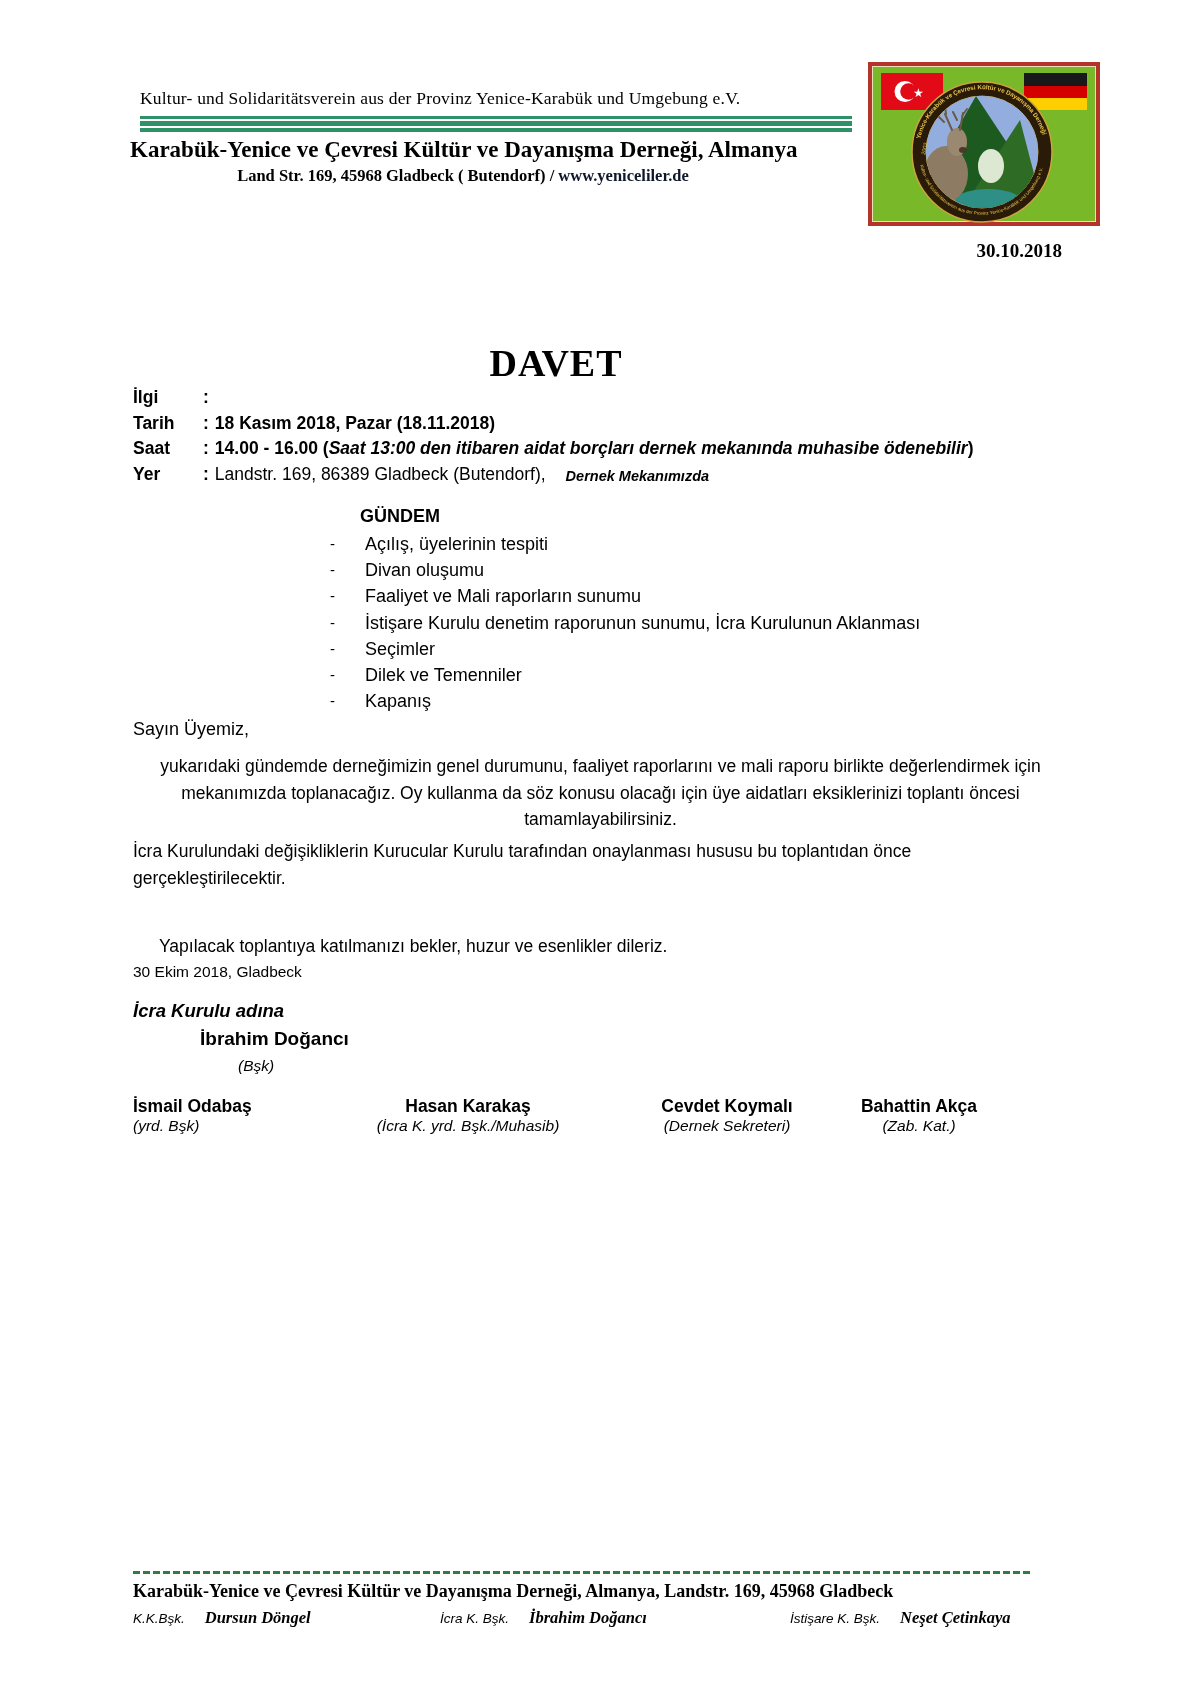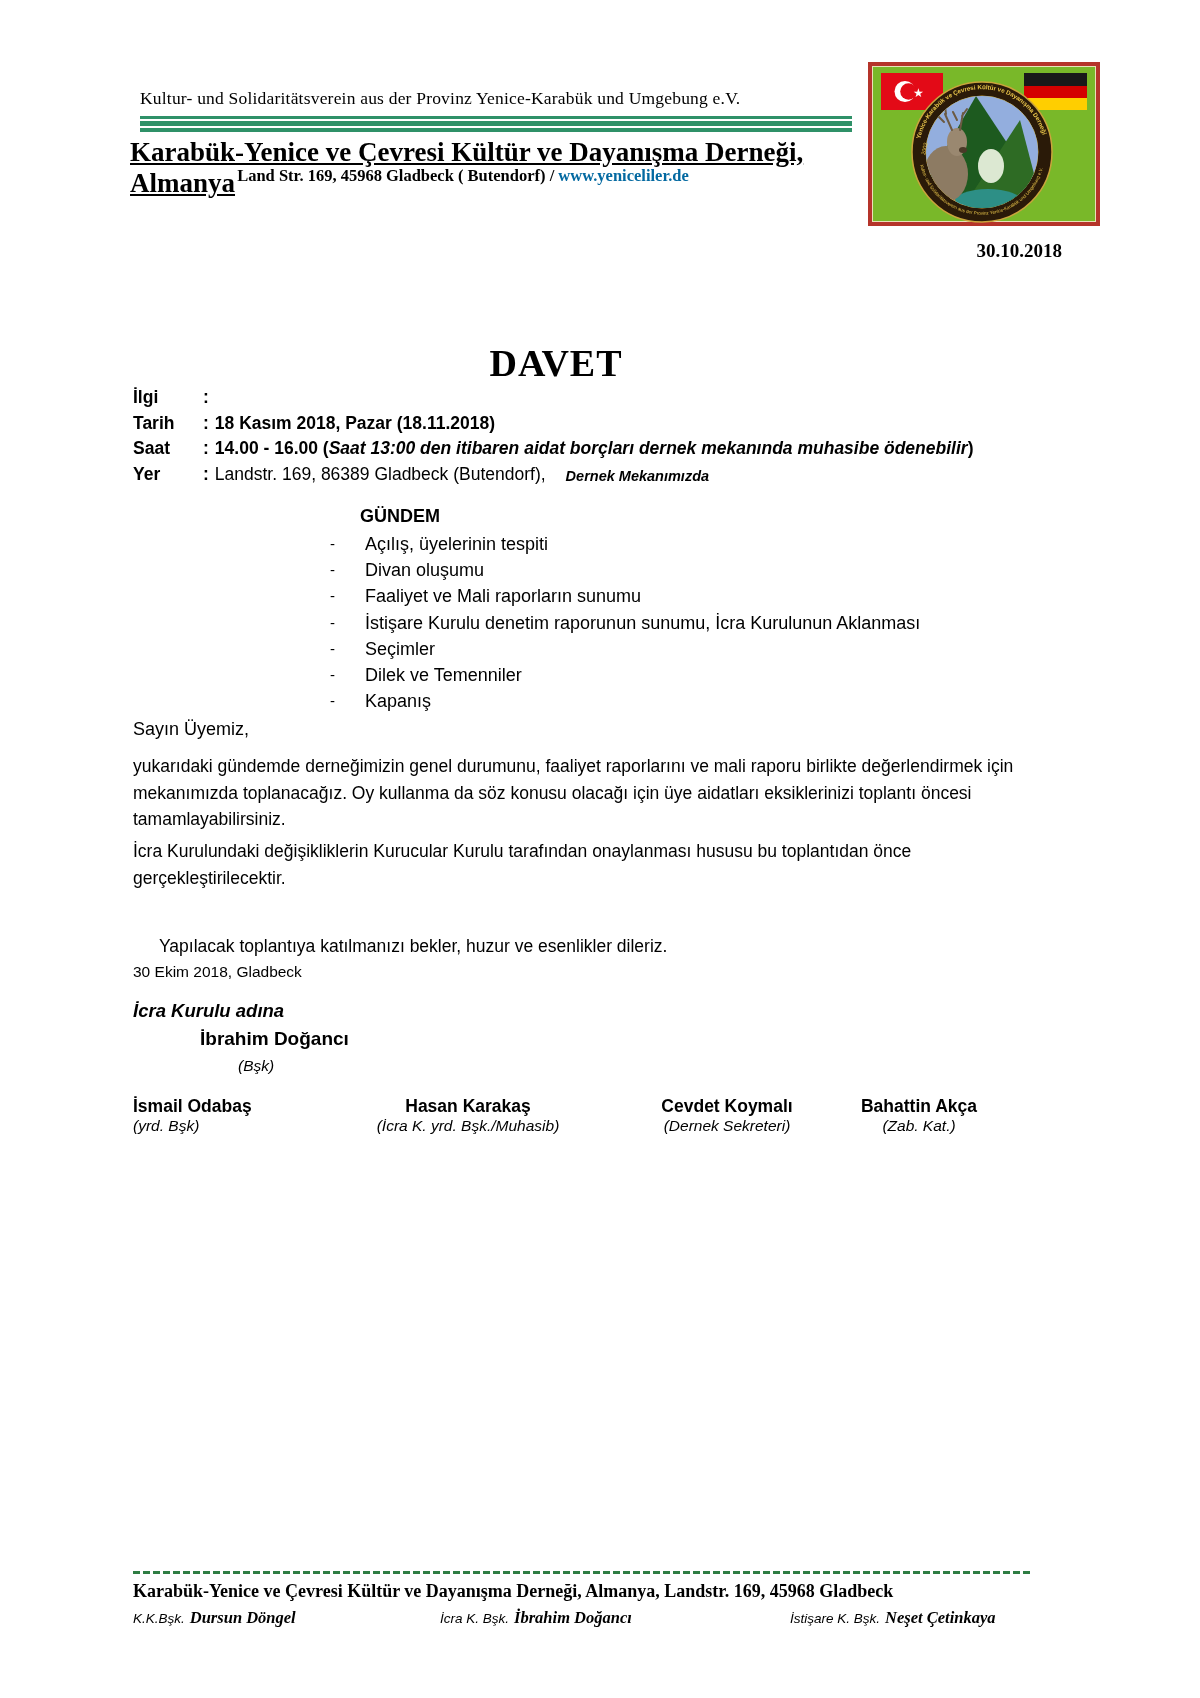--- a/index.html
+++ b/index.html
@@ -20,21 +20,21 @@
     font-size: 17.5px; letter-spacing: .2px;
   }
   .rules { left: 140px; top: 116px; width: 712px; }
   .rule { width: 100%; }
   .rule.r1 { height: 3px; }
   .rule.r2 { height: 5px; margin-top: 2px; }
   .rule.r3 { height: 4px; margin-top: 2px; }
   .org-tr {
     left: 130px; top: 137px; width: 720px;
     font-family: "Liberation Serif", serif;
-    font-weight: bold; font-size: 27px; text-decoration: underline;
+    font-weight: bold; font-size: 23px;
   }
   .addr {
     left: 133px; top: 166px; width: 660px;
     text-align: center;
     font-family: "Liberation Serif", serif;
     font-weight: bold; font-size: 16.5px;
   }
   .addr a { text-decoration: none; }
   .doc-date {
     left: 930px; top: 240px; width: 132px; text-align: right;
@@ -61,21 +61,21 @@
 
   
   .gundem-head { left: 360px; top: 506px; font-weight: bold; font-size: 18px; }
   .gundem-list { left: 330px; top: 531px; font-size: 18px; }
   .g-item { display: flex; line-height: 26.2px; }
   .g-dash { width: 35px; flex: none; font-size: 15px; }
 
   
   .salut { left: 133px; top: 719px; font-size: 18px; }
   .para { left: 133px; width: 935px; font-size: 17.5px; line-height: 26.5px; }
-  .p1 { top: 753px; }
+  .p1 { top: 753px; text-align: center; }
   .p2 { top: 838px; }
   .closing { left: 133px; top: 936px; font-size: 17.5px; margin-left: 26px; }
   .dateline { left: 133px; top: 963px; font-size: 15.5px; }
 
   
   .onbehalf { left: 133px; top: 1000px; font-size: 18.5px; font-weight: bold; font-style: italic; }
   .president { left: 200px; top: 1028px; font-size: 19px; font-weight: bold; }
   .president-role { left: 238px; top: 1057px; font-size: 15.5px; font-style: italic; }
   .sig-name { font-weight: bold; font-size: 17.5px; }
   .sig-role { font-style: italic; font-size: 15.5px; }
@@ -91,37 +91,37 @@
     left: 133px; top: 1581px; width: 940px;
     font-family: "Liberation Serif", serif;
     font-weight: bold; font-size: 18px;
   }
   .f-people { left: 133px; top: 1608px; width: 940px; height: 24px; }
   .f-person { position: absolute; top: 0; white-space: nowrap; }
   .f-p1 { left: 0; }
   .f-p2 { left: 307px; }
   .f-p3 { left: 657px; }
   .f-role { font-style: italic; font-size: 13.5px; }
-  .f-name { font-family: "Liberation Serif", serif; font-weight: bold; font-style: italic; font-size: 16.5px; margin-left: 5px; }
+  .f-name { font-family: "Liberation Serif", serif; font-weight: bold; font-style: italic; font-size: 16.5px; margin-left: 20px; }
 </style>
 </head>
 <body>
 
 <div class="abs org-de">Kultur- und Solidaritätsverein aus der Provinz Yenice-Karabük und Umgebung e.V.</div>
 
 <div class="abs rules">
   <div class="rule r1" style="background:#2f9168"></div>
   <div class="rule r2" style="background:#2f9168"></div>
   <div class="rule r3" style="background:#2f9168"></div>
 </div>
 
 <div class="abs org-tr">Karabük-Yenice ve Çevresi Kültür ve Dayanışma Derneği, Almanya</div>
 
 <div class="abs addr">
-  <span>Land Str. 169, 45968 Gladbeck ( Butendorf)  / </span><a href="#" style="color:#0369a1">www.yeniceliler.de</a>
+  <span>Land Str. 169, 45968 Gladbeck ( Butendorf)  / </span><a href="#" style="color:#0f172a">www.yeniceliler.de</a>
 </div>
 
 <div class="abs doc-date">30.10.2018</div>
 
 <div class="abs logo">
   <svg width="232" height="164" viewBox="0 0 232 164">
     <rect x="0" y="0" width="232" height="164" fill="#b5342a"></rect>
     <rect x="4.5" y="4.5" width="223" height="155" fill="#79b829" stroke="#e9e2b8" stroke-width="1"></rect>
 
     <g>

